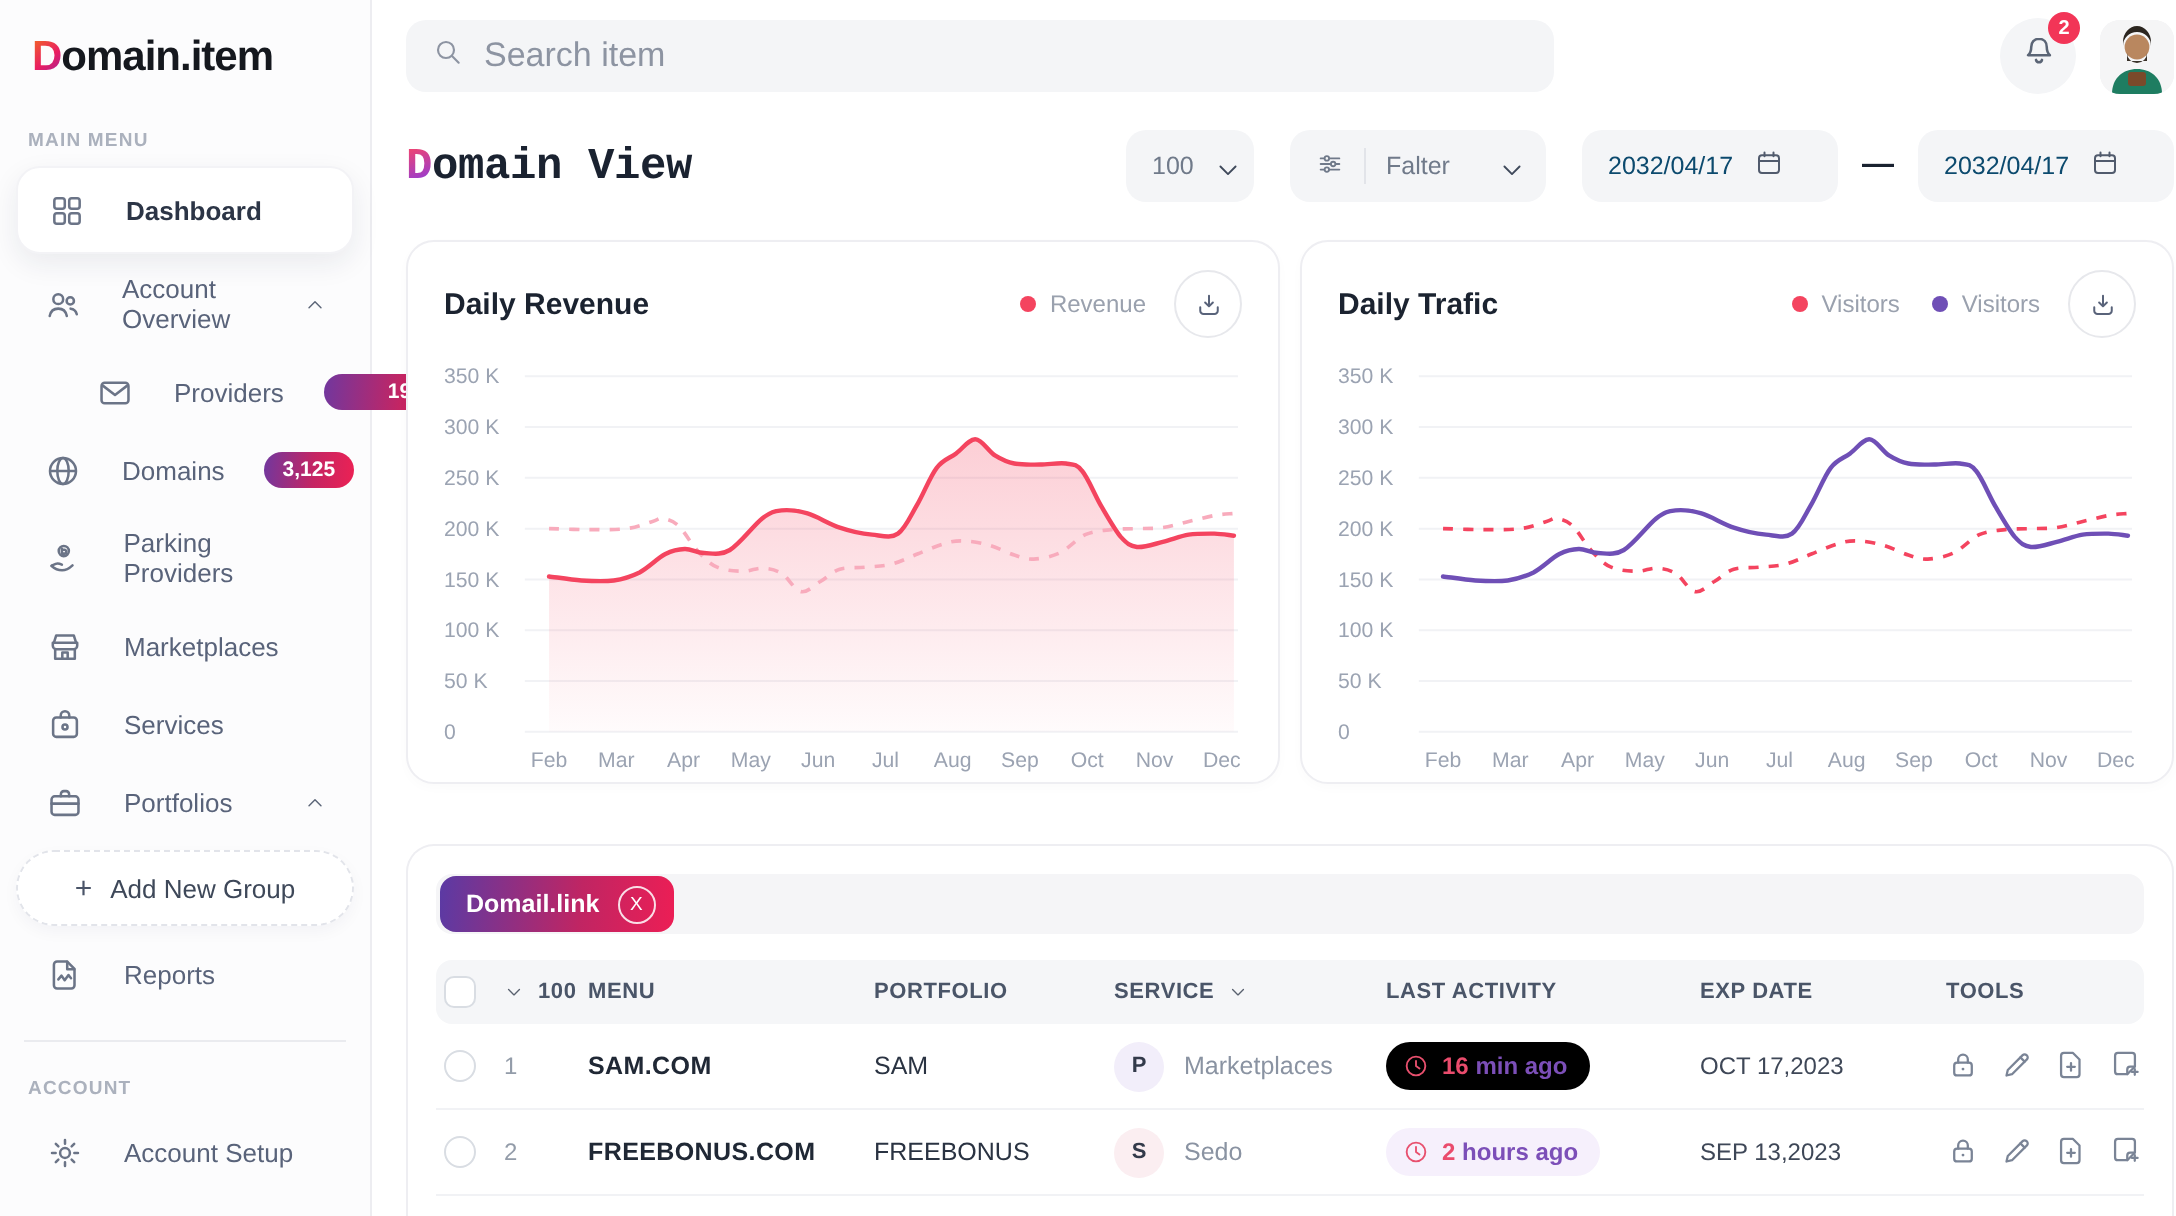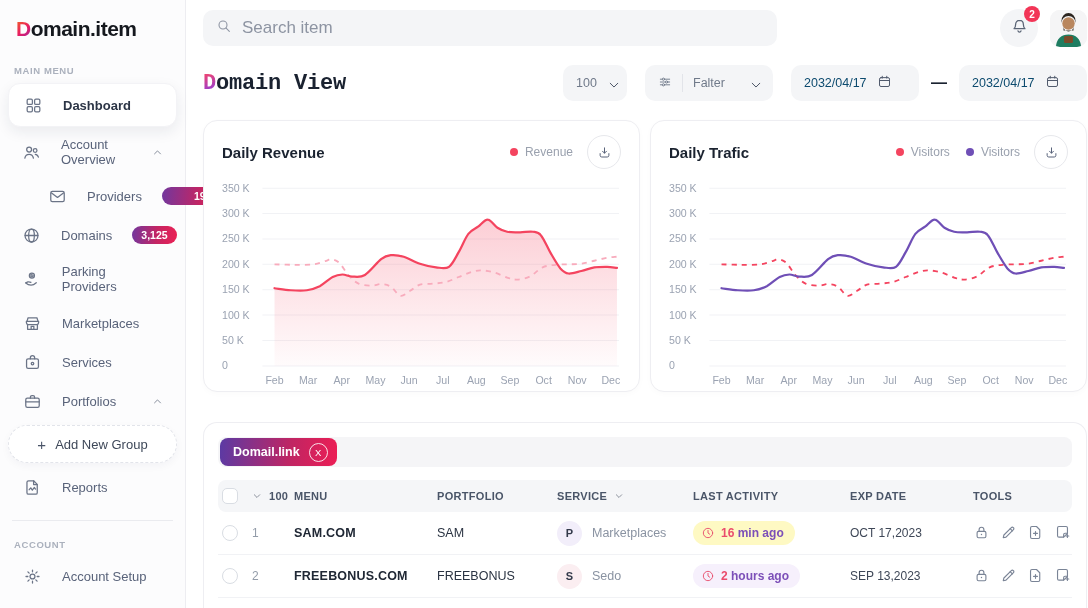--- a/index.html
+++ b/index.html
@@ -102,21 +102,21 @@
   .r-num { color:#939ca9; font-size:12px; }
   .r-name { font-weight:bold; color:#2028354; color:#202835; letter-spacing:0.2px; }
   .r-port { color:#2a3342; }
   .svc { display:flex; align-items:center; gap:10px; color:#8a93a2; }
   .svc-chip { width:25px; height:25px; border-radius:50%; display:flex; align-items:center; justify-content:center;
     font-size:11px; font-weight:bold; color:#333a4a; }
   .svc-chip.lavender { background:#f2eefa; }
   .svc-chip.pink { background:#fbeef1; }
   .act-pill { display:inline-flex; align-items:center; gap:6px; padding:5px 11px 5px 8px; border-radius:14px;
     font-size:12px; font-weight:bold; }
-  .act-pill.pink { background:#fef9c3; }
+  .act-pill.pink { background:#000000; }
   .act-pill.lavender { background:#f6f0fc; }
   .act-pill svg { width:14px; height:14px; color:#e8506e; }
   .act-num { color:#ea4c6d; }
   .act-words { color:#7c4fb8; }
   .r-exp { color:#3e4757; font-size:12px; }
   .tools { display:flex; align-items:center; gap:9px; color:#7a8496; }
   .tools .t-ico { width:18px; height:18px; cursor:pointer; display:flex; }
   .tools svg { width:17px; height:17px; }
 </style>
 </head>

